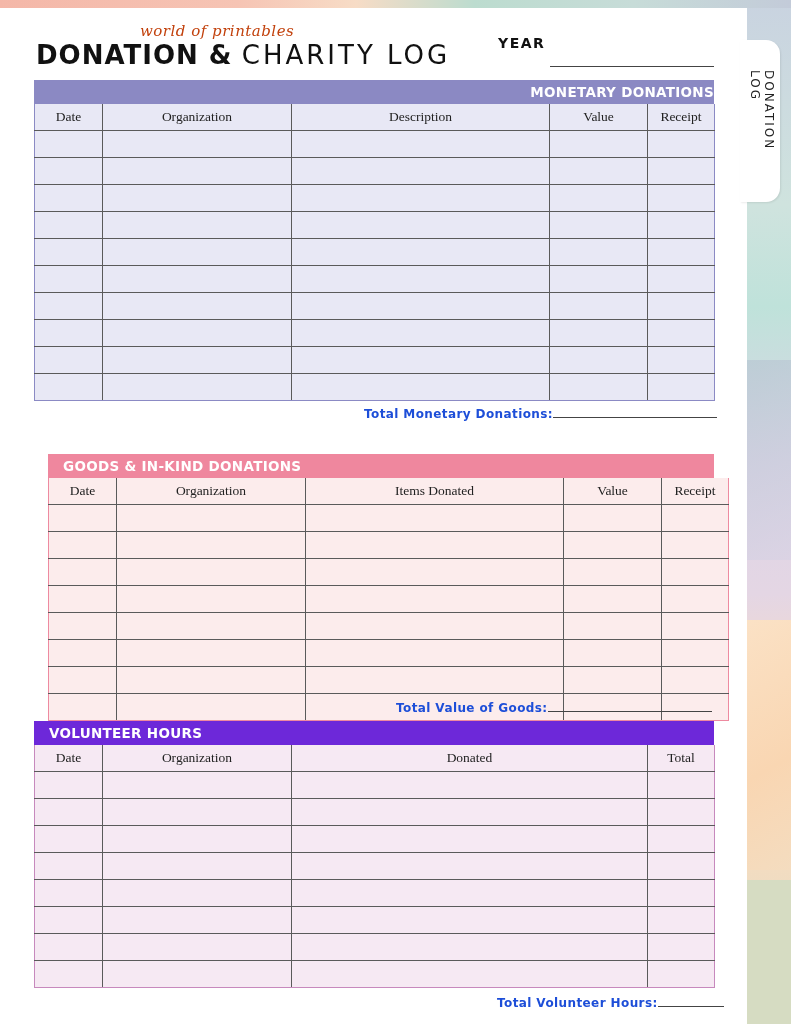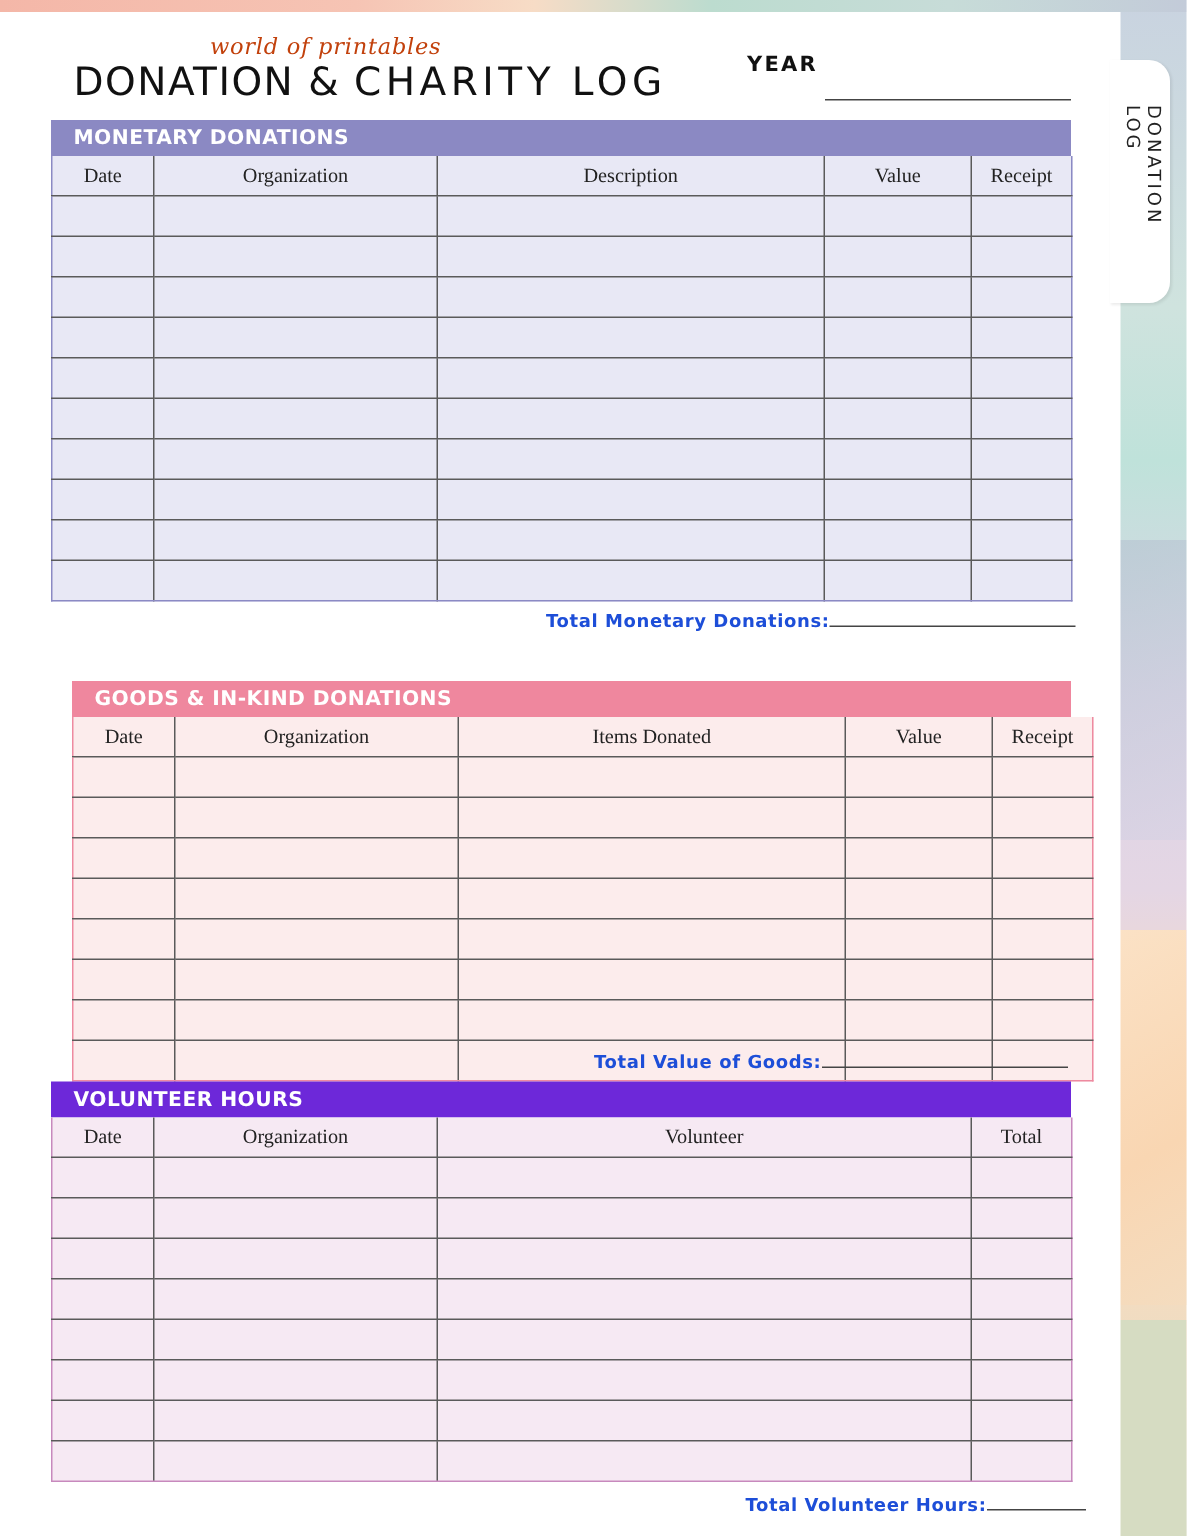--- a/index.html
+++ b/index.html
@@ -40,21 +40,21 @@
   .brand {
     position: absolute; left: 140px; top: 22px; width: 200px;
     font-family: "DejaVu Serif", serif; font-style: italic; font-size: 15px;
     color: #c2410c; letter-spacing: 0.5px;
   }
   .title {
     position: absolute; left: 36px; top: 40px;
     font-family: "DejaVu Sans", sans-serif; font-size: 26px; color: #111;
     letter-spacing: 1px; white-space: nowrap;
   }
-  .title .bold { font-weight: normal; margin-left: 13px; }
+  .title .bold { font-weight: bold; }
   .title .light { font-weight: normal; letter-spacing: 3px; }
   .year-label {
     position: absolute; left: 498px; top: 35px;
     font-size: 14px; font-weight: bold; letter-spacing: 1.5px; color: #111;
   }
   .year-line {
     position: absolute; left: 550px; top: 66px; width: 164px; height: 1px; background: #444;
   }
 
   .section { position: absolute; left: 34px; width: 680px; }
@@ -68,21 +68,21 @@
     text-align: center; padding: 0; overflow: hidden; white-space: nowrap;
   }
   th { height: 26px; }
   td { height: 27px; }
   tr > :first-child { border-left-color: var(--edge); }
   tr > :last-child { border-right-color: var(--edge); }
   tbody tr:last-child td { border-bottom-color: var(--edge); }
   thead th { border-top: none; }
 
   .monetary { top: 80px; --edge: #8b8ac4; }
-  .monetary .sec-head { background: #8b89c3; }
+  .monetary .sec-head { background: #8b89c3; text-align: right; }
   .monetary table { background: #e8e8f5; }
 
   .goods { top: 454px; padding-left: 14px; --edge: #ee8aa0; }
   .goods .sec-head { background: #ef879e; }
   .goods table { background: #fcecec; }
 
   .volunteer { top: 721px; --edge: #c789bd; }
   .volunteer .sec-head { background: #6d28d9; }
   .volunteer table { background: #f6e9f3; }
 
@@ -300,21 +300,21 @@
     <colgroup>
         <col style="width:68px">
         <col style="width:189px">
         <col style="width:356px">
         <col style="width:67px">
       </colgroup>
     <thead>
         <tr>
       <th>Date</th>
       <th>Organization</th>
-      <th>Volunteer</th>
+      <th>Donated</th>
       <th>Total</th>
     </tr>
       </thead>
     <tbody>
         <tr>
           <td></td>
           <td></td>
           <td></td>
           <td></td>
         </tr>

